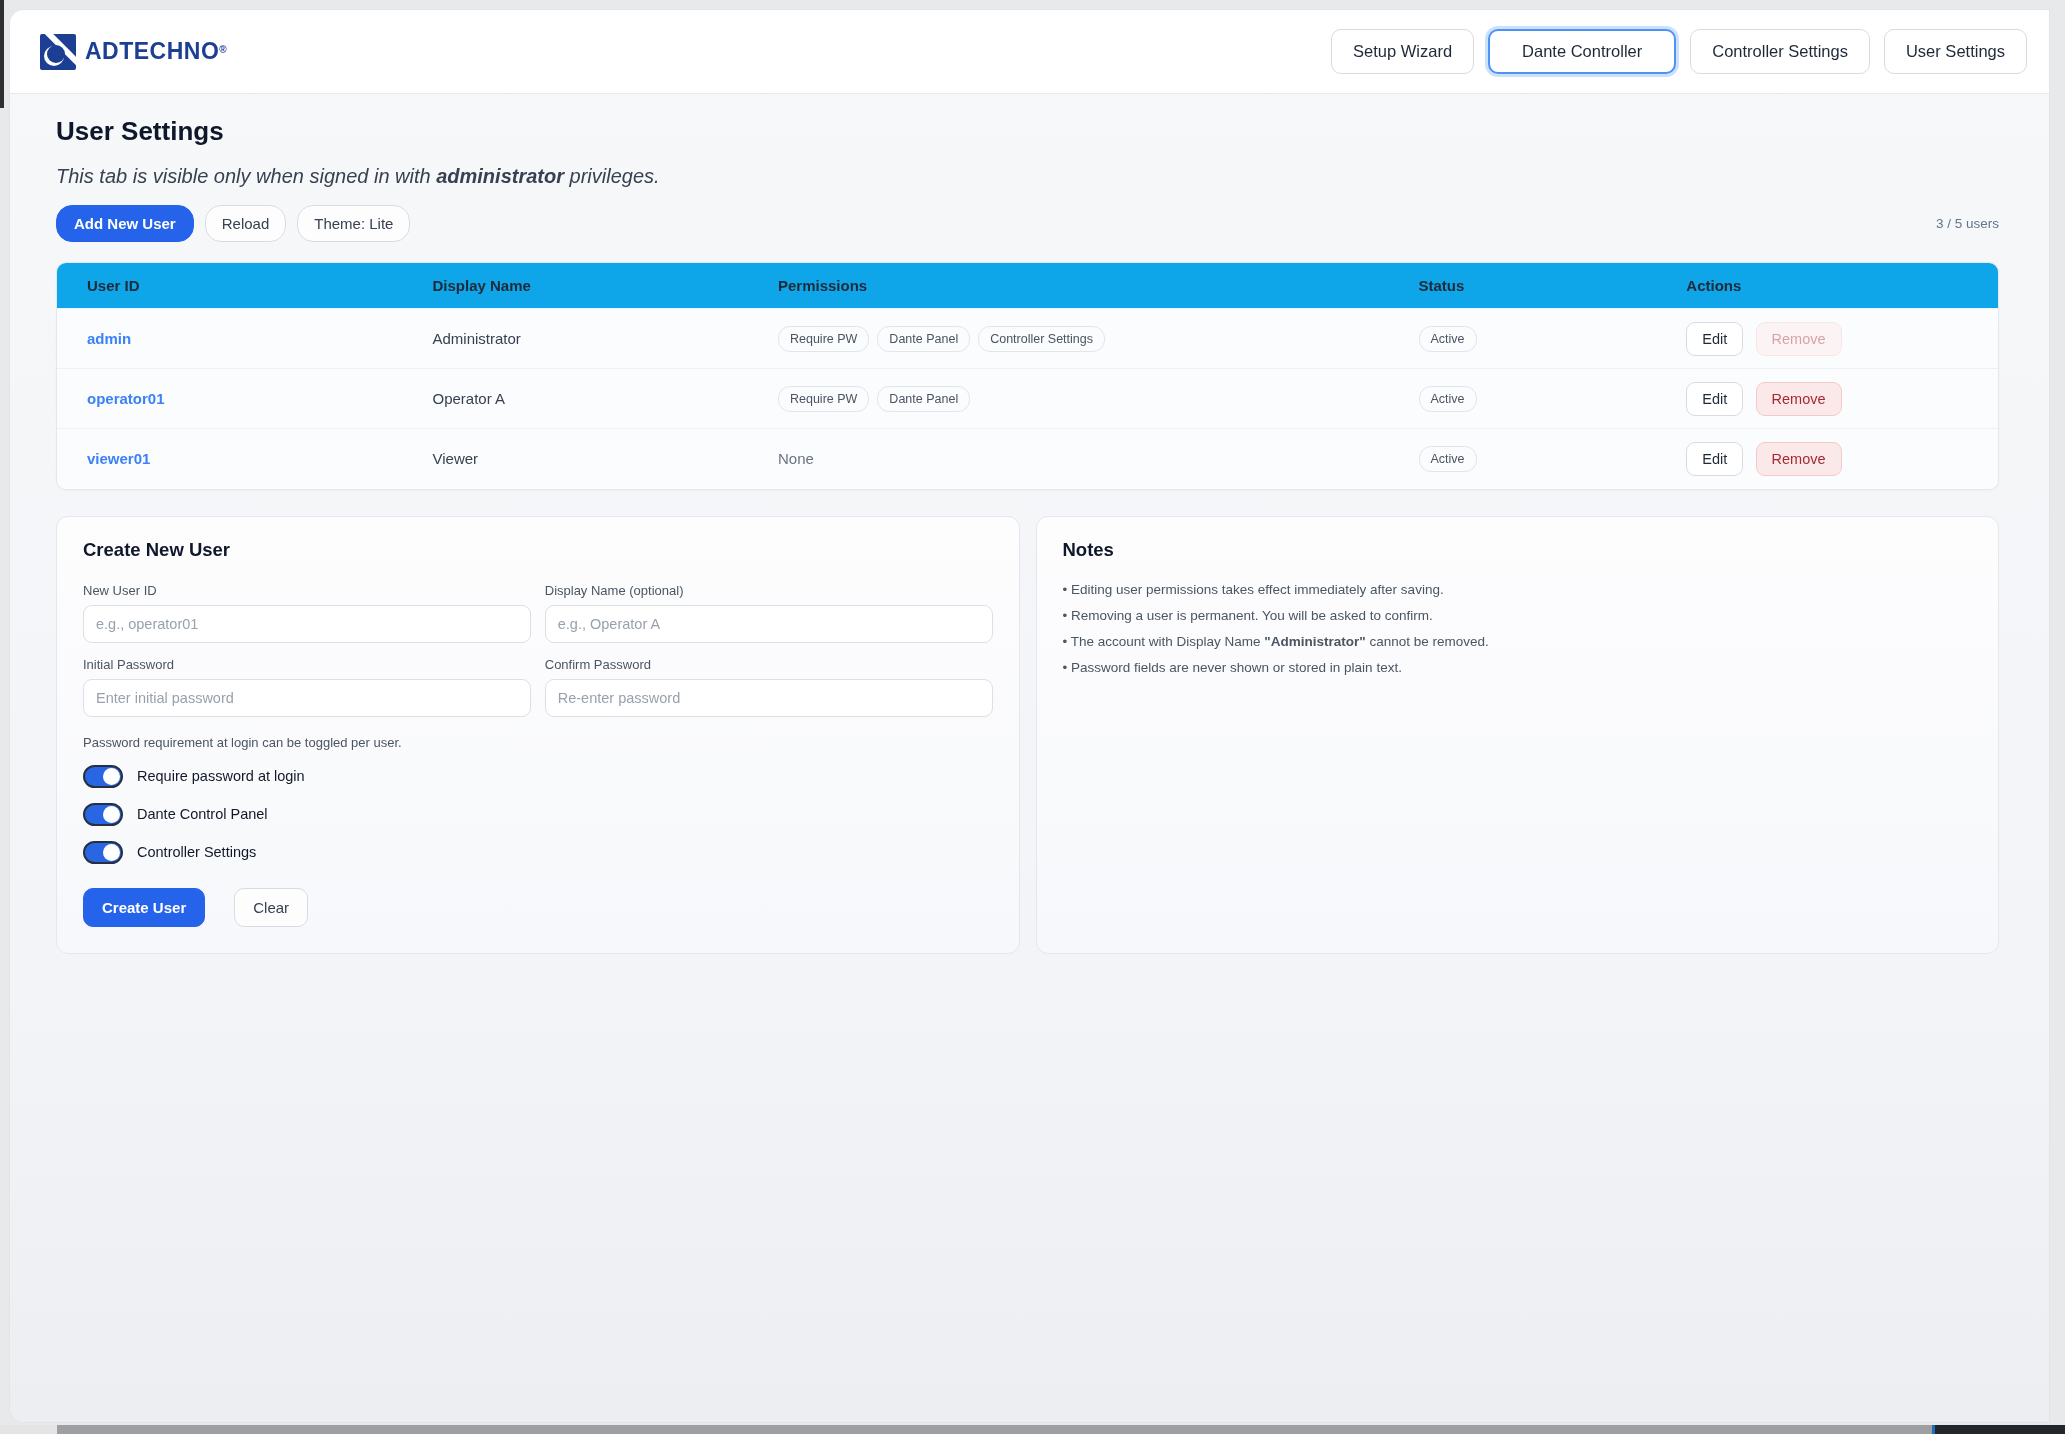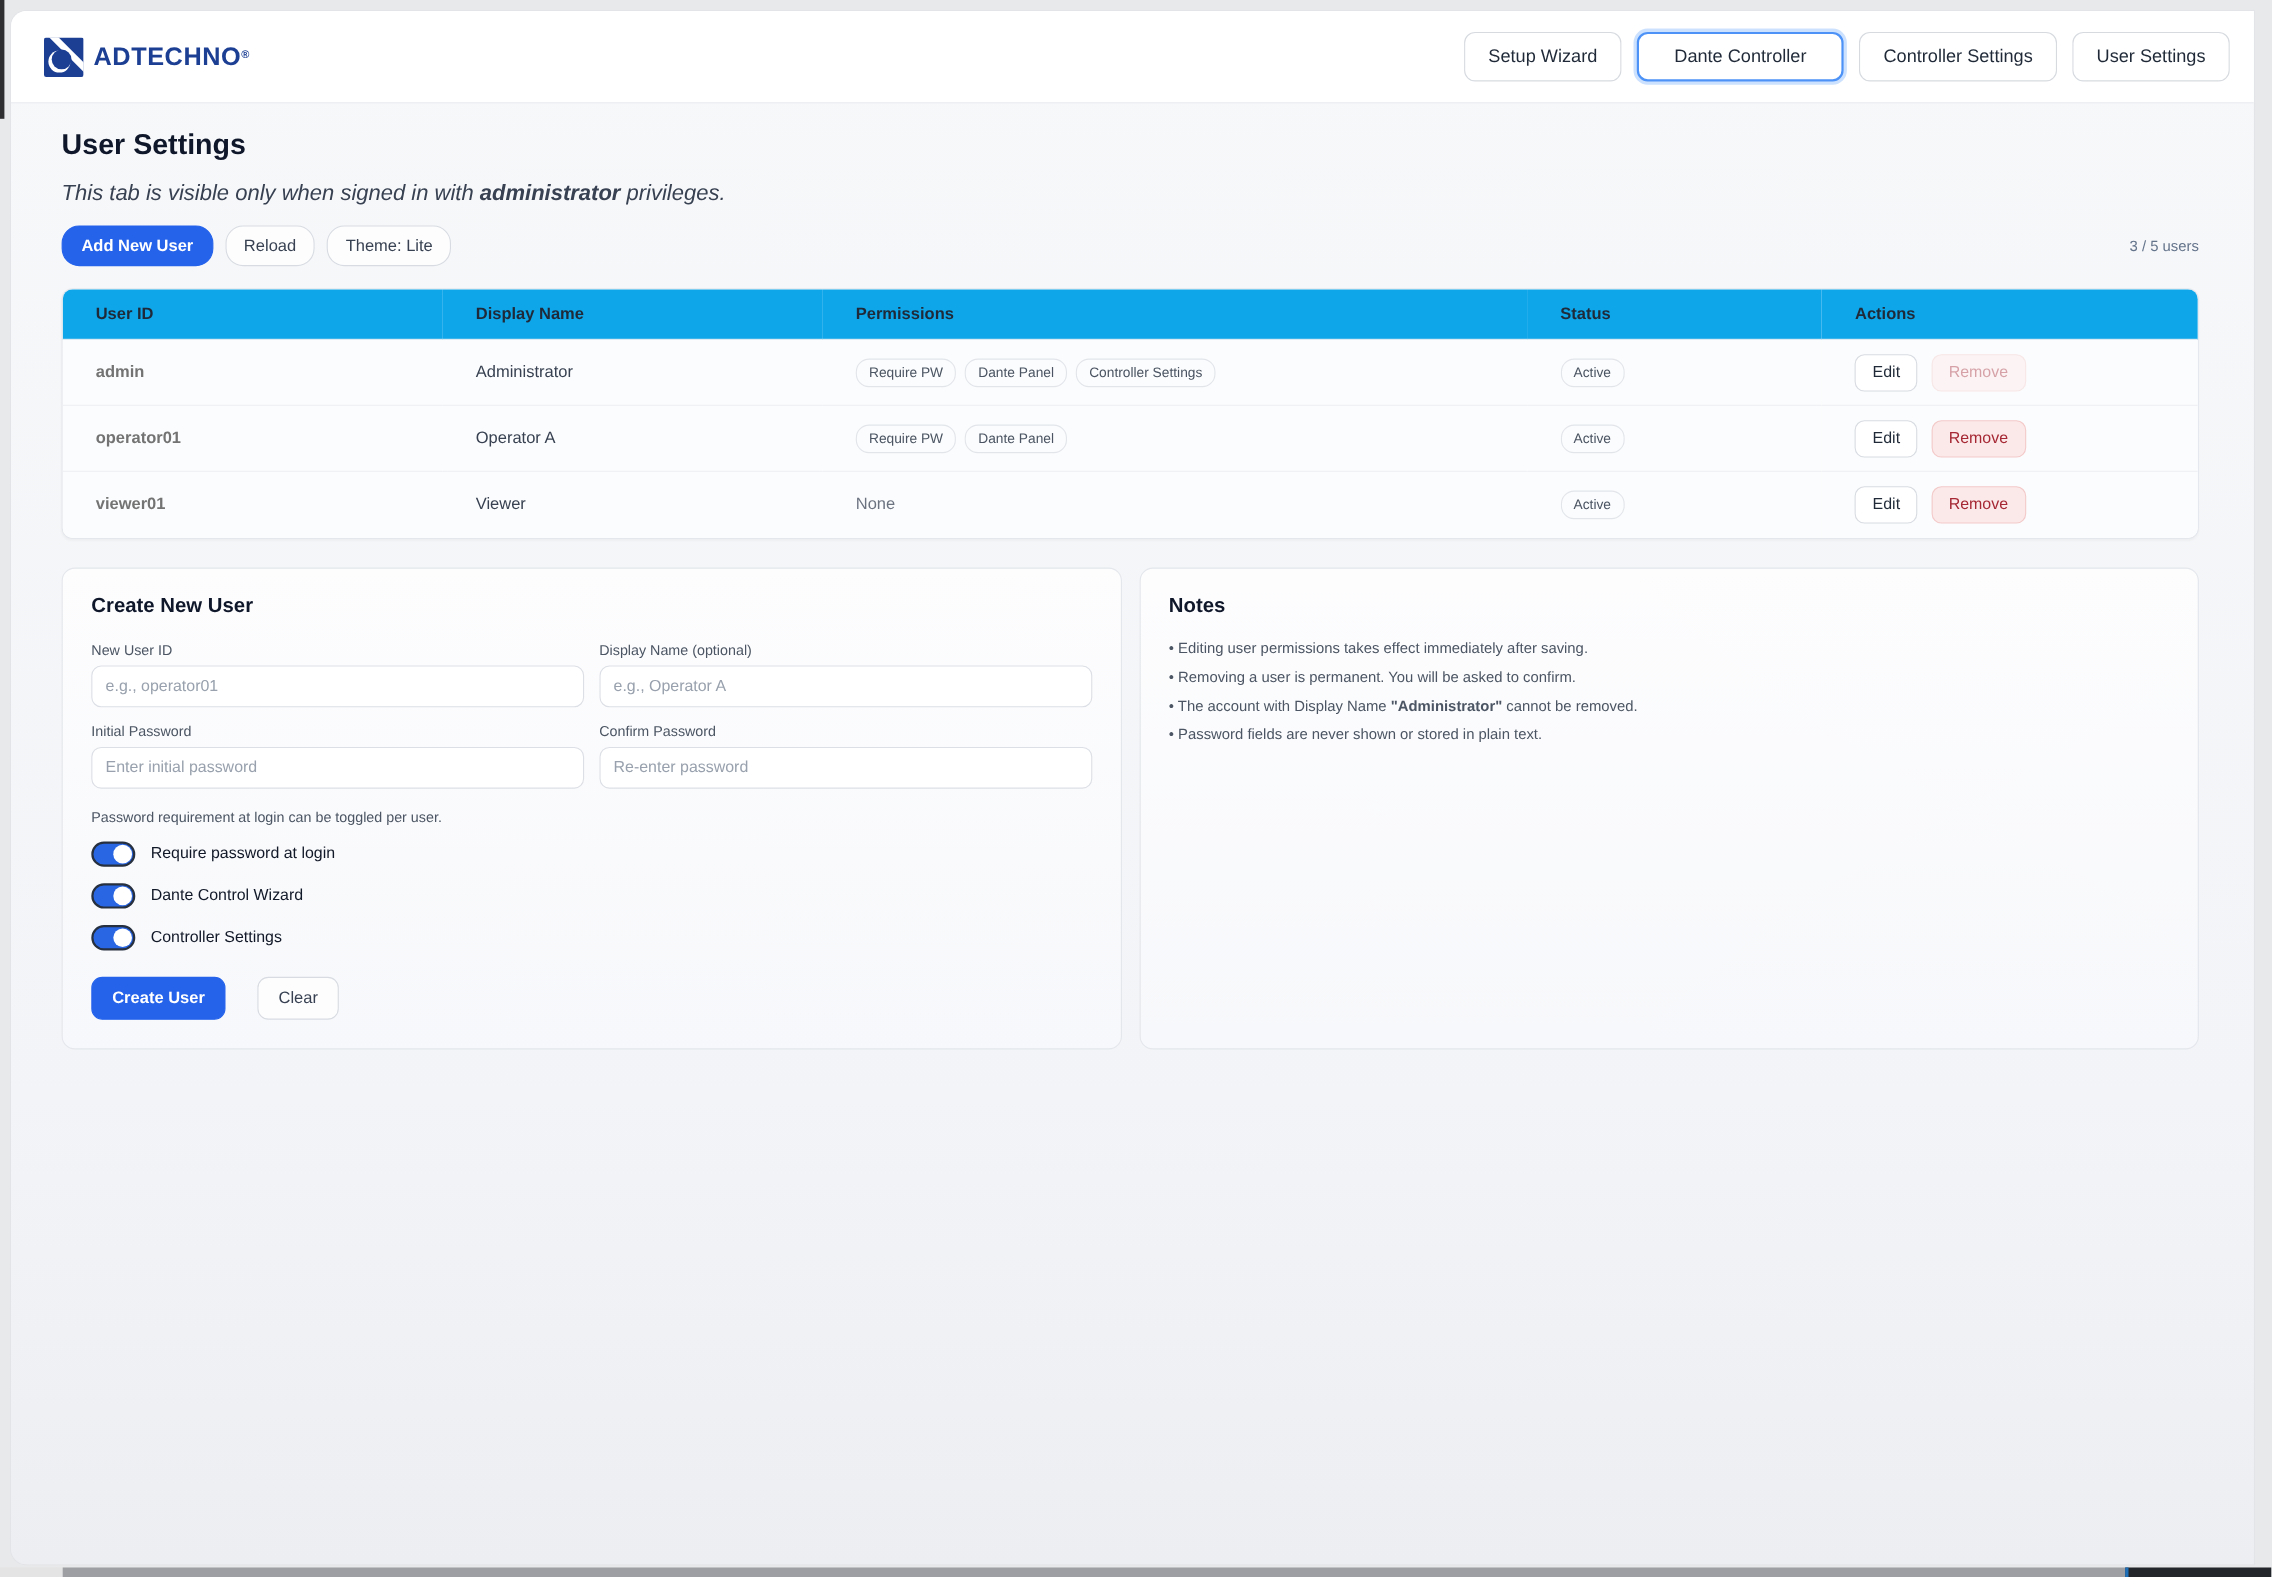--- a/index.html
+++ b/index.html
@@ -75,21 +75,21 @@
   thead tr { background: #0ea5e9; }
   th {
     text-align: left; font-size: 15px; font-weight: bold; color: #1f2937;
     padding: 14px 12px 14px 30px; white-space: nowrap;
   }
   td { padding: 0 12px 0 30px; font-size: 15px; color: #374151; height: 60px; }
   tbody tr { border-top: 1px solid #eef0f3; background: #fbfcfd; }
   .col-userid { width: 17.8%; } .col-display { width: 17.8%; }
   .col-perms  { width: 33%;   } .col-status  { width: 13.8%; }
   .col-actions{ width: 17.6%; }
-  .cell-userid { font-weight: bold; color: #737373; }
+  .cell-userid { font-weight: bold; color: #3b82f6; }
   .badge {
     display: inline-block; background: #fbfcfd; border: 1px solid #e2e5ea;
     border-radius: 12px; padding: 5px 11px; font-size: 12.5px; color: #4a5462;
     margin-right: 8px; white-space: nowrap;
   }
   .perm-none { color: #6b7280; }
   .action-btn {
     border-radius: 9px; font-size: 14.5px; padding: 8px 15px; cursor: pointer;
     font-family: "Liberation Sans", sans-serif;
   }
@@ -255,21 +255,21 @@
             <div class="toggle-row">
               <div class="toggle">
                 <div class="knob"></div>
               </div>
               <span class="toggle-label">Require password at login</span>
             </div>
             <div class="toggle-row">
               <div class="toggle">
                 <div class="knob"></div>
               </div>
-              <span class="toggle-label">Dante Control Wizard</span>
+              <span class="toggle-label">Dante Control Panel</span>
             </div>
             <div class="toggle-row">
               <div class="toggle">
                 <div class="knob"></div>
               </div>
               <span class="toggle-label">Controller Settings</span>
             </div>
           </div>
         <div class="create-actions">
           <button class="btn btn-primary btn-create">Create User</button>

